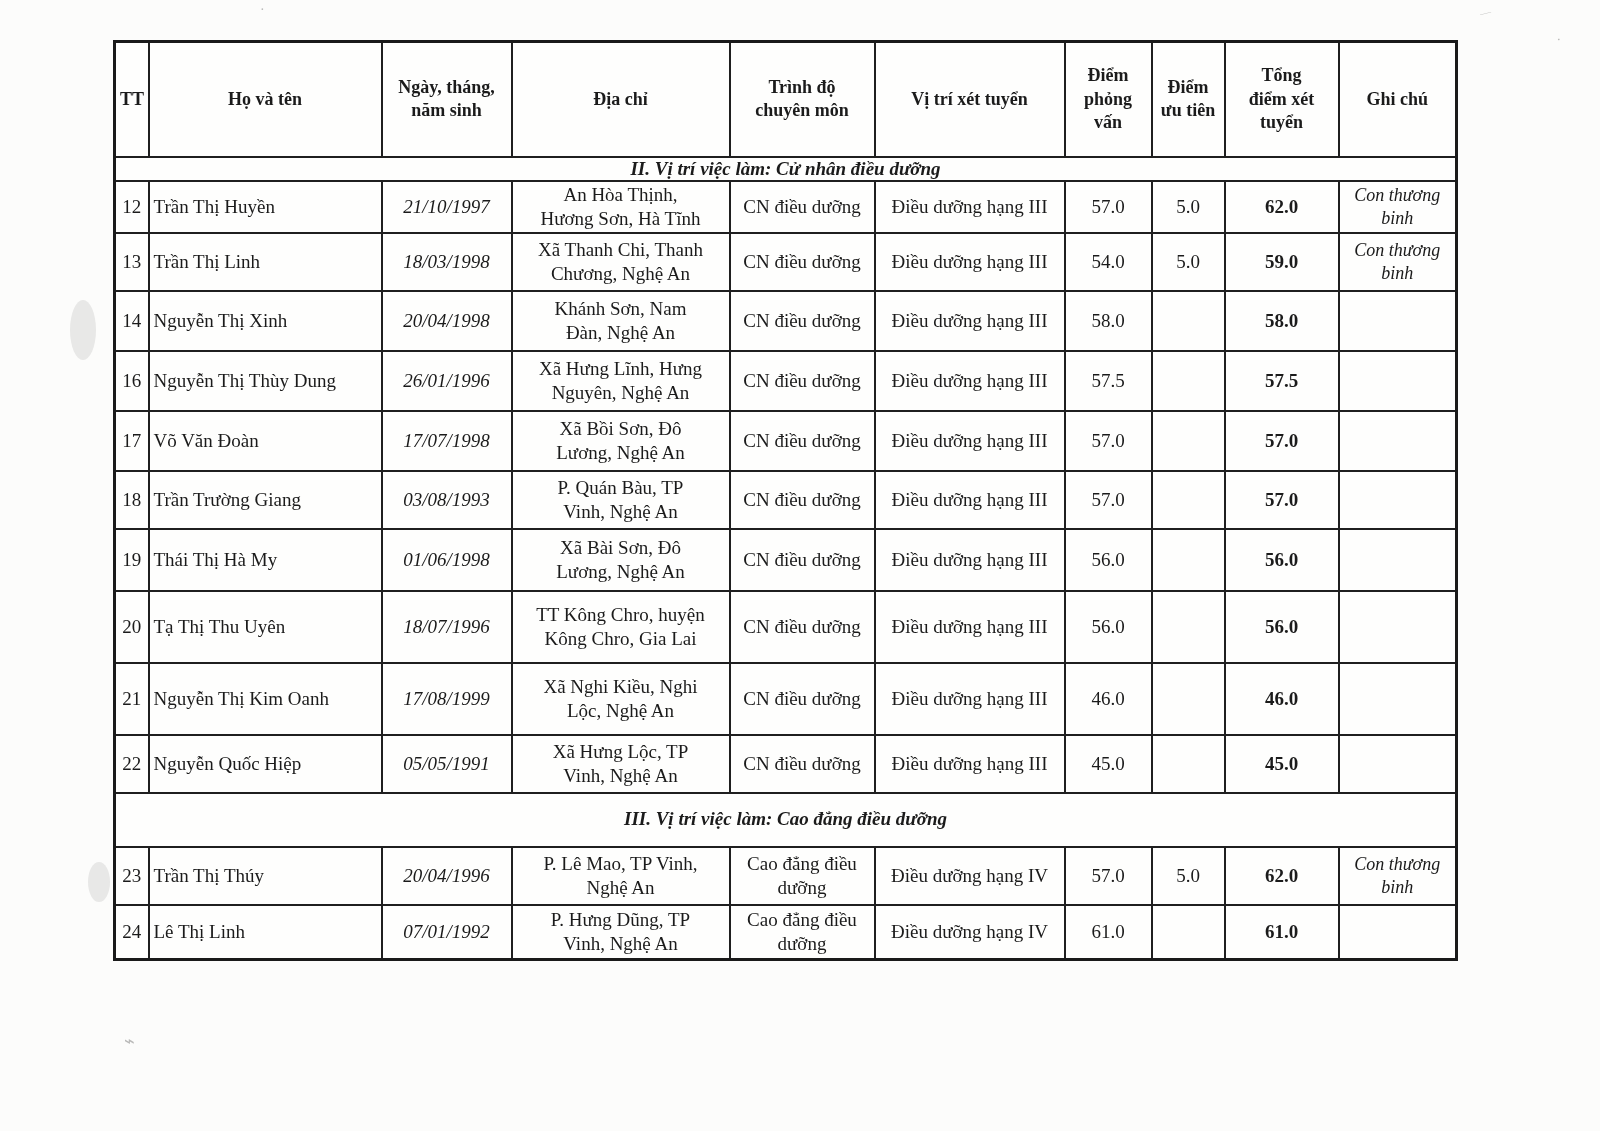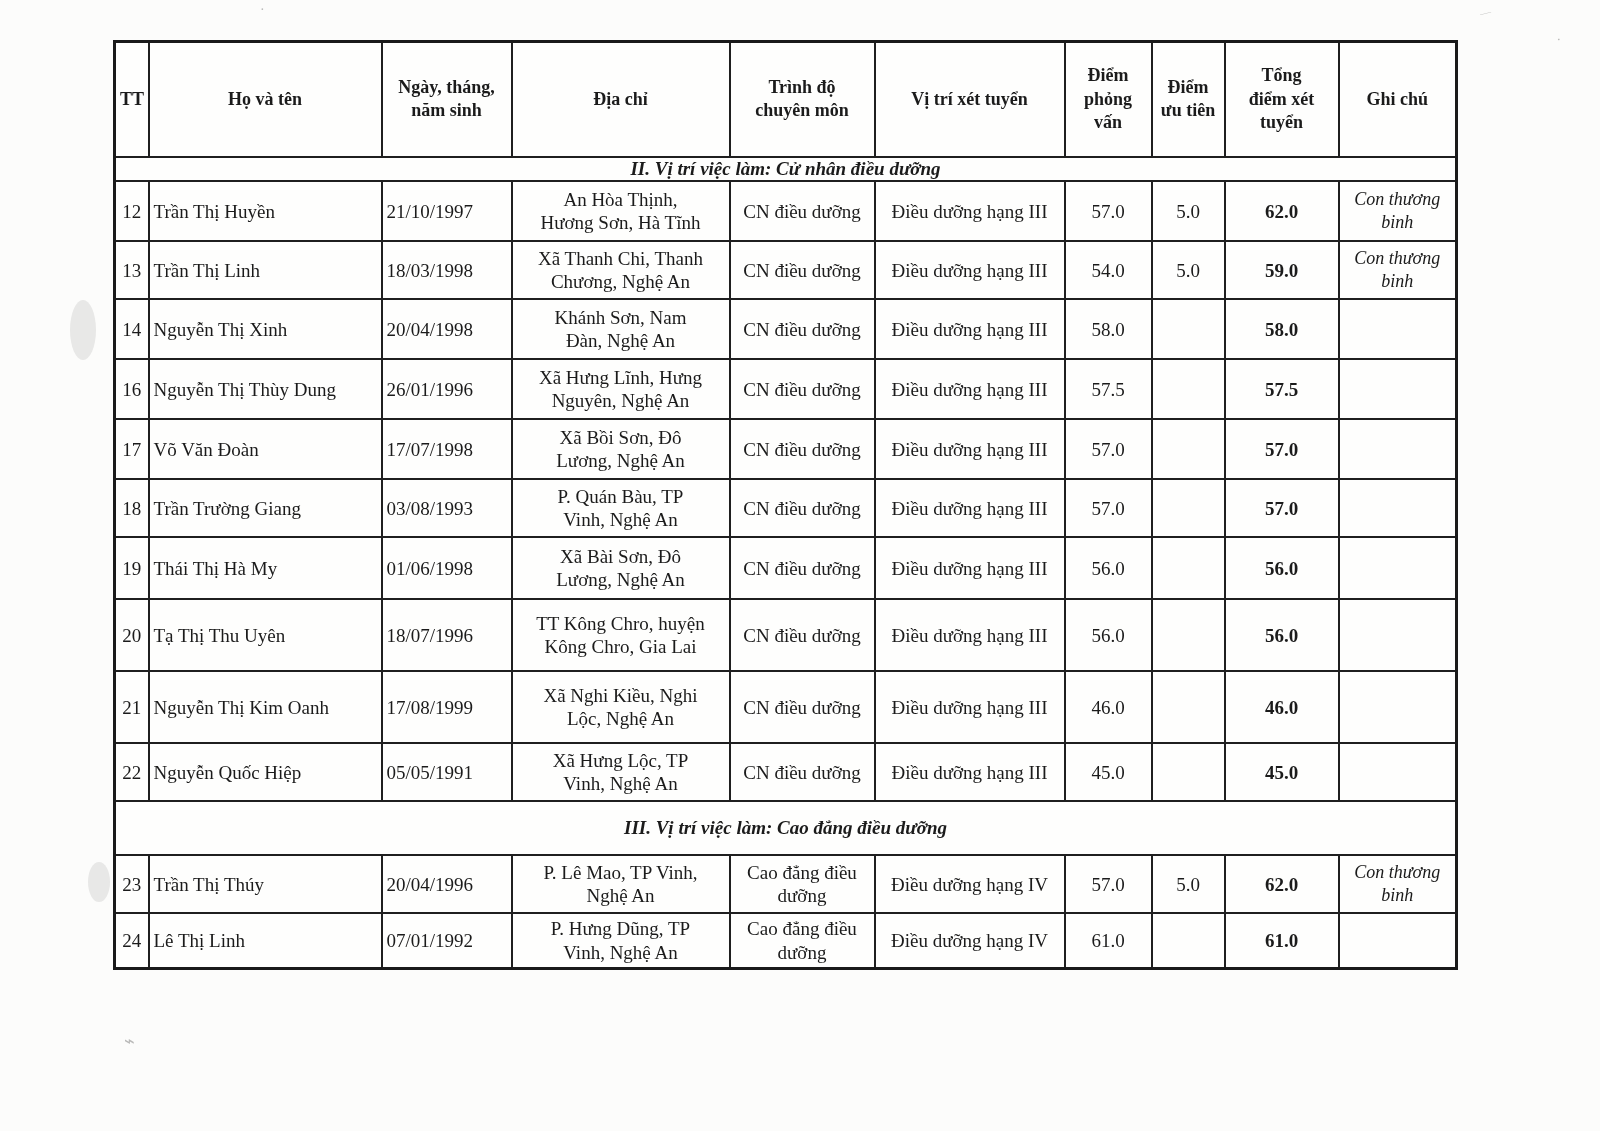--- a/index.html
+++ b/index.html
@@ -36,21 +36,21 @@
   td.section{
     font-weight:bold;
     font-style:italic;
     font-size:19px;
     text-align:center;
     line-height:1.1;
   }
   td.c{font-size:19px;line-height:1.25;}
   td.tt{text-align:center;padding:1px 2px;}
   td.name{text-align:left;padding-left:8px;}
-  td.dob{text-align:left;}
+  td.dob{text-align:center;font-style:italic;}
   td.addr{text-align:center;white-space:pre-line;border-radius:27px;}
   td.qual{text-align:center;white-space:pre-line;padding-left:6px;}
   td.pos{text-align:center;margin-left:28px;}
   td.num{text-align:center;}
   td.total{text-align:center;font-weight:bold;}
   td.note{
     text-align:center;
     font-style:italic;
     white-space:pre-line;
     font-size:18px;
@@ -104,21 +104,21 @@
       <th class="h">Tổng
 điểm xét
 tuyển</th>
       <th class="h">Ghi chú</th>
     </tr>
 
     <tr style="height:24px">
       <td class="section" colspan="10">II. Vị trí việc làm: Cử nhân điều dưỡng</td>
     </tr>
 
-    <tr style="height:60px">
+    <tr style="height:51px">
       <td class="c tt">12</td>
       <td class="c name">Trần Thị Huyền</td>
       <td class="c dob">21/10/1997</td>
       <td class="c addr">An Hòa Thịnh,
 Hương Sơn, Hà Tĩnh</td>
       <td class="c qual">CN điều dưỡng</td>
       <td class="c pos">Điều dưỡng hạng III</td>
       <td class="c num">57.0</td>
       <td class="c num">5.0</td>
       <td class="c total">62.0</td>

